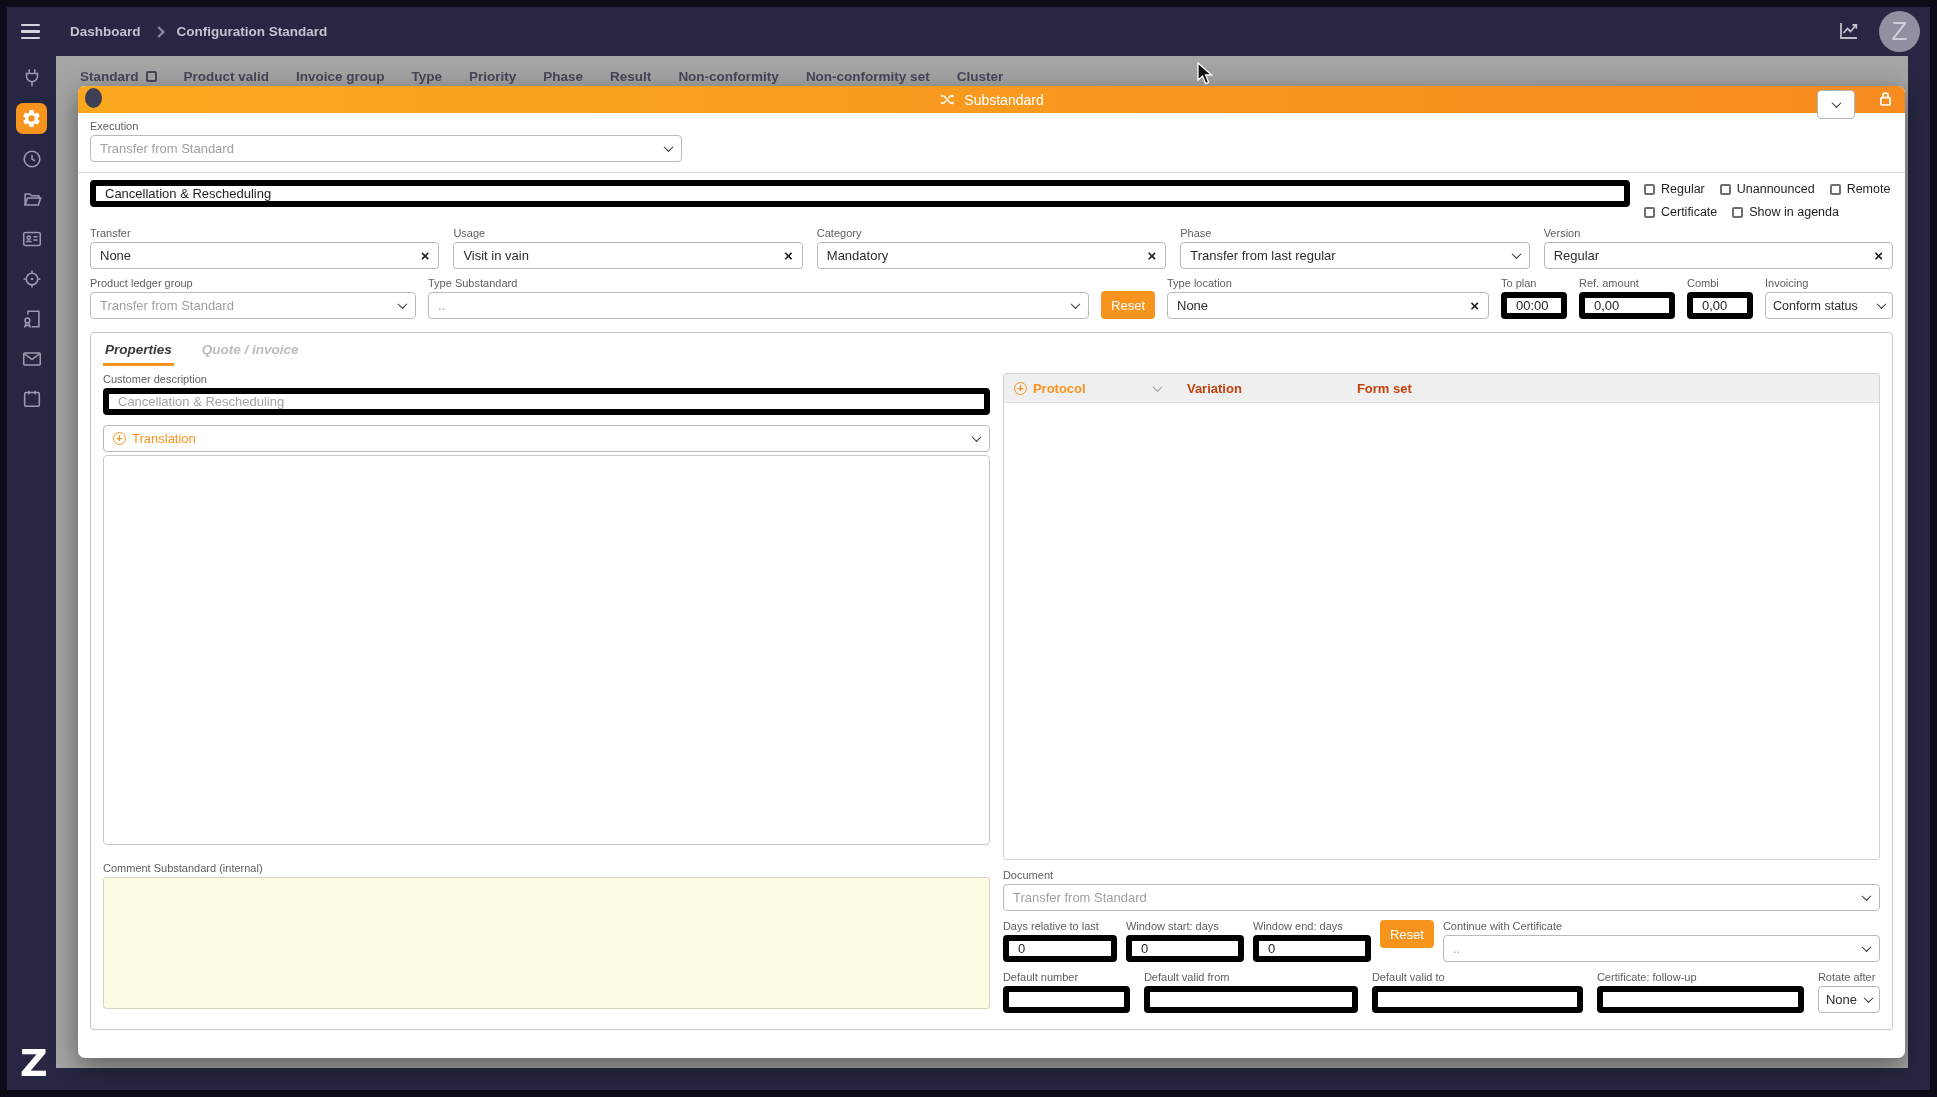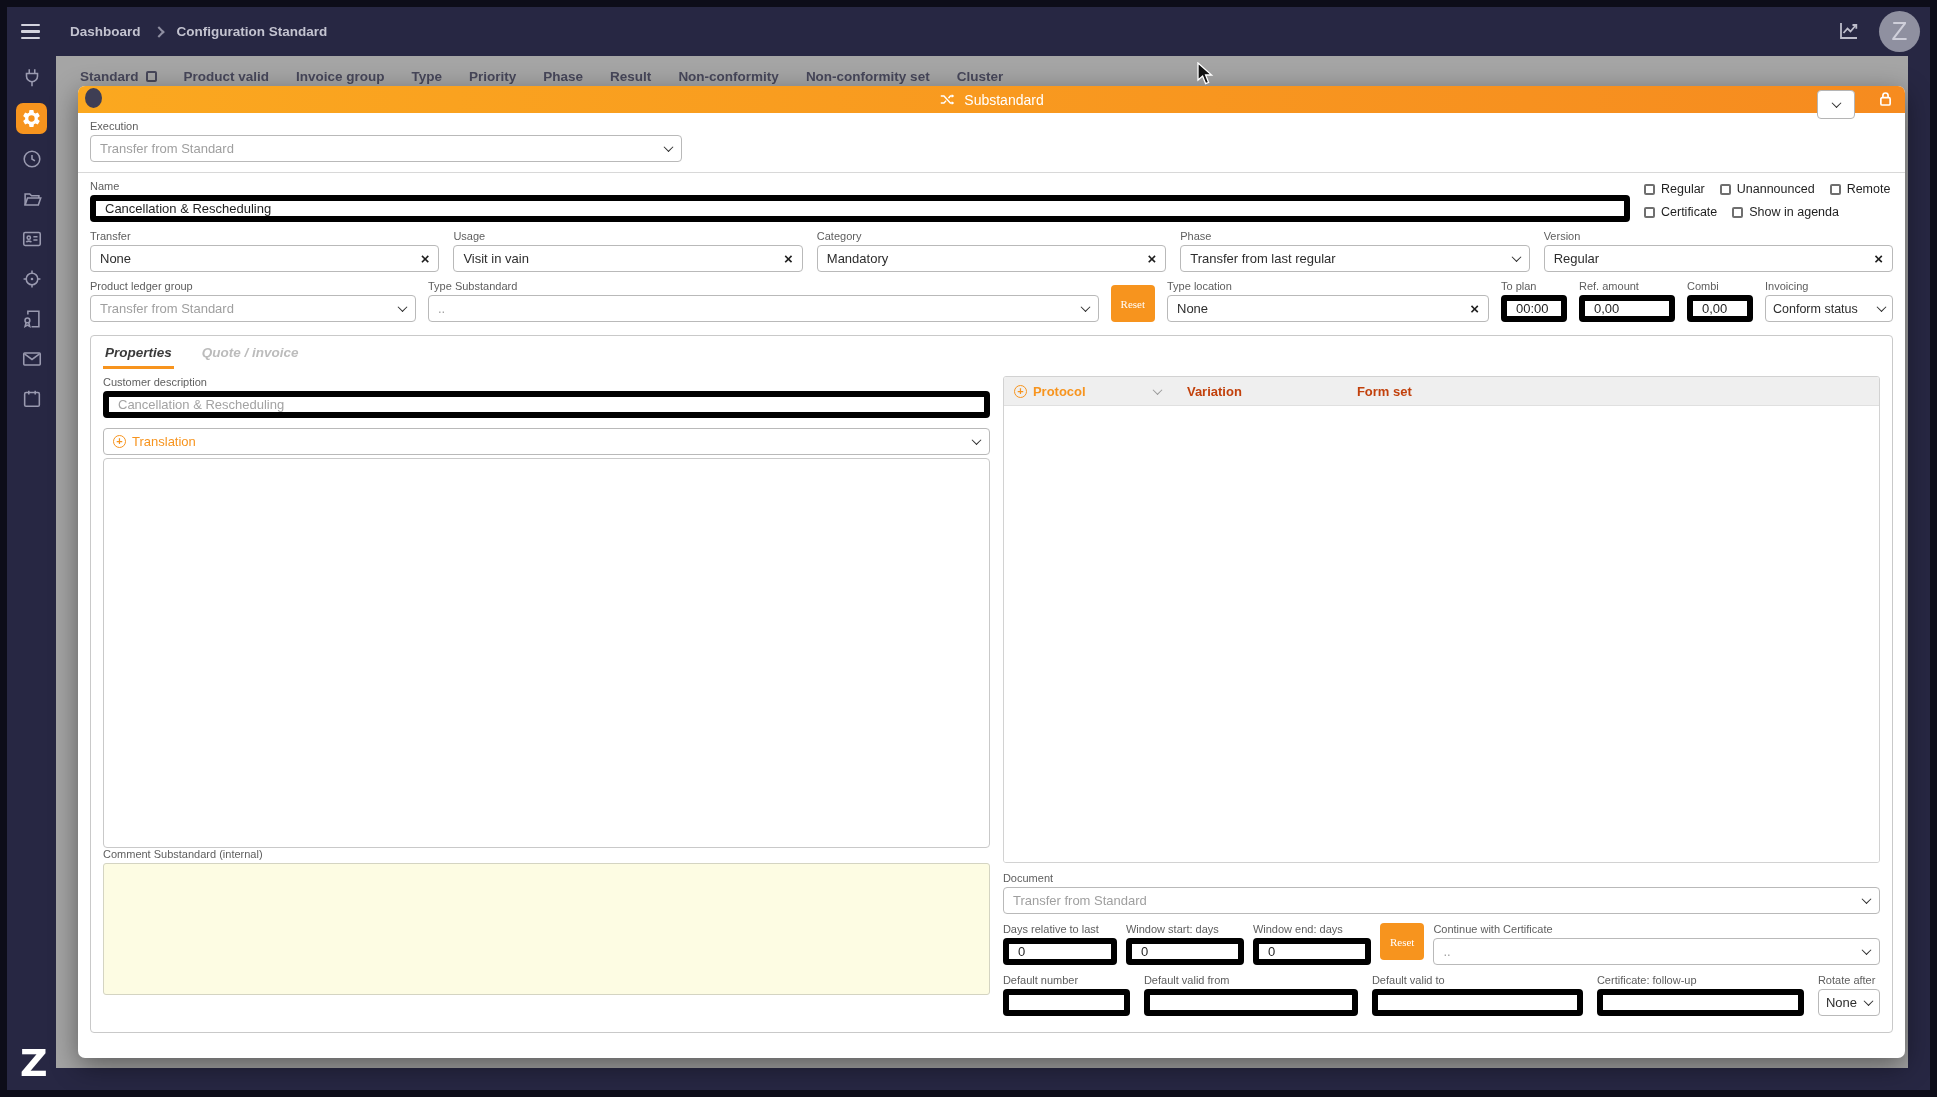--- a/index.html
+++ b/index.html
@@ -45,21 +45,21 @@
   .lbl { font-size:11px; color:#5e5e5e; }
   .fld { display:flex; flex-direction:column; gap:3px; }
   .box { height:27px; border:1px solid #b9b9b9; border-radius:4px; background:#fff; display:flex; align-items:center; gap:8px; padding:0 9px; font-size:13px; color:#2d2d2d; cursor:pointer; }
   .box .val { flex:1; white-space:nowrap; overflow:hidden; }
   .ghost { color:#9f9f9f; }
   .clear-x { font-weight:700; font-size:15px; color:#1e1e1e; line-height:1; cursor:pointer; }
   .chev { width:7px; height:7px; border-right:1.8px solid #2d2d2d; border-bottom:1.8px solid #2d2d2d; transform:rotate(45deg) translate(-1px,-1px); flex:none; }
   .chev.gray { border-color:#9a9a9a; }
   input.tbox { height:27px; width:100%; border:6px solid #000000; border-radius:4px; padding:0 9px; font-size:13px; color:#1f1f1f; font-family:inherit; outline:none; }
   input.tbox::placeholder { color:#a3a3a3; }
-  .btn-reset { height:37px; flex:none; background:#f7941e; color:#fff; border:none; border-radius:4px; font-size:11px; font-family:Liberation Serif, serif; padding:0 10px; cursor:pointer; }
+  .btn-reset { height:28px; flex:none; background:#f7941e; color:#fff; border:none; border-radius:4px; font-size:13px; font-family:Liberation Sans, sans-serif; padding:0 10px; cursor:pointer; }
 
   .sec-exec { margin-top:7px; }
   .divider { margin:10px -12px 0; border-top:1px solid #d8d8d8; }
 
   .name-row { margin-top:7px; display:flex; gap:14px; }
   .name-fld { width:1540px; }
   .cb-block { flex:1; display:flex; flex-direction:column; gap:9px; margin-top:2px; }
   .cb-row { display:flex; gap:15px; white-space:nowrap; }
   .cb { display:flex; align-items:center; gap:6px; font-size:12.5px; color:#1f1f1f; cursor:pointer; }
   .cb .sq { width:11px; height:11px; border:2px solid #6f6f6f; border-radius:2px; flex:none; }
@@ -79,21 +79,21 @@
   .ptab.idle { color:#bcbcbc; }
   .panel-cols { display:flex; gap:13px; margin-top:7px; }
   .col-left { width:888px; }
   .col-right { flex:1; }
 
   .orange-link { display:inline-flex; align-items:center; gap:6px; color:#f7941e; font-size:13px; }
   .plus-circ { width:13px; height:13px; border:1.5px solid #f7941e; border-radius:50%; display:inline-flex; align-items:center; justify-content:center; font-size:11px; font-weight:700; line-height:1; flex:none; }
 
   .transl-head { margin-top:10px; }
   .transl-body { margin-top:3px; height:390px; border:1px solid #c9c9c9; border-radius:4px; }
-  .comment-wrap { }
+  .comment-wrap { margin-top:17px; }
   textarea.comment { width:100%; height:132px; background:#fdfce3; border:1px solid #d4d4c2; border-radius:3px; resize:none; outline:none; font-family:inherit; font-size:13px; padding:6px 8px; }
 
   .proto-box { border:1px solid #d2d2d2; border-radius:3px; height:487px; overflow:hidden; }
   .proto-head { height:29px; background:#efefef; border-bottom:1px solid #e0e0e0; display:flex; align-items:center; padding:0 10px; font-size:13px; }
   .proto-name { width:140px; font-weight:700; }
   .proto-col { color:#c2410c; font-weight:700; }
   .proto-col.c1 { margin-left:26px; width:170px; }
   .proto-body { height:456px; background:#fff; }
 
   .doc-wrap { margin-top:9px; }
@@ -241,21 +241,20 @@
       <span class="lbl">Execution</span>
       <div class="box">
         <span class="val ghost">Transfer from Standard</span>
         <span class="chev"></span>
       </div>
     </div>
     <div class="divider"></div>
 
     <div class="name-row">
       <div class="fld name-fld">
-        <span class="lbl">Name</span>
         <input class="tbox" value="Cancellation &amp; Rescheduling" style="">
       </div>
       <div class="cb-block">
         <div class="cb-row">
           <span class="cb">
               <span class="sq"></span>
               <span>Regular</span>
             </span>
           <span class="cb">
               <span class="sq"></span>

